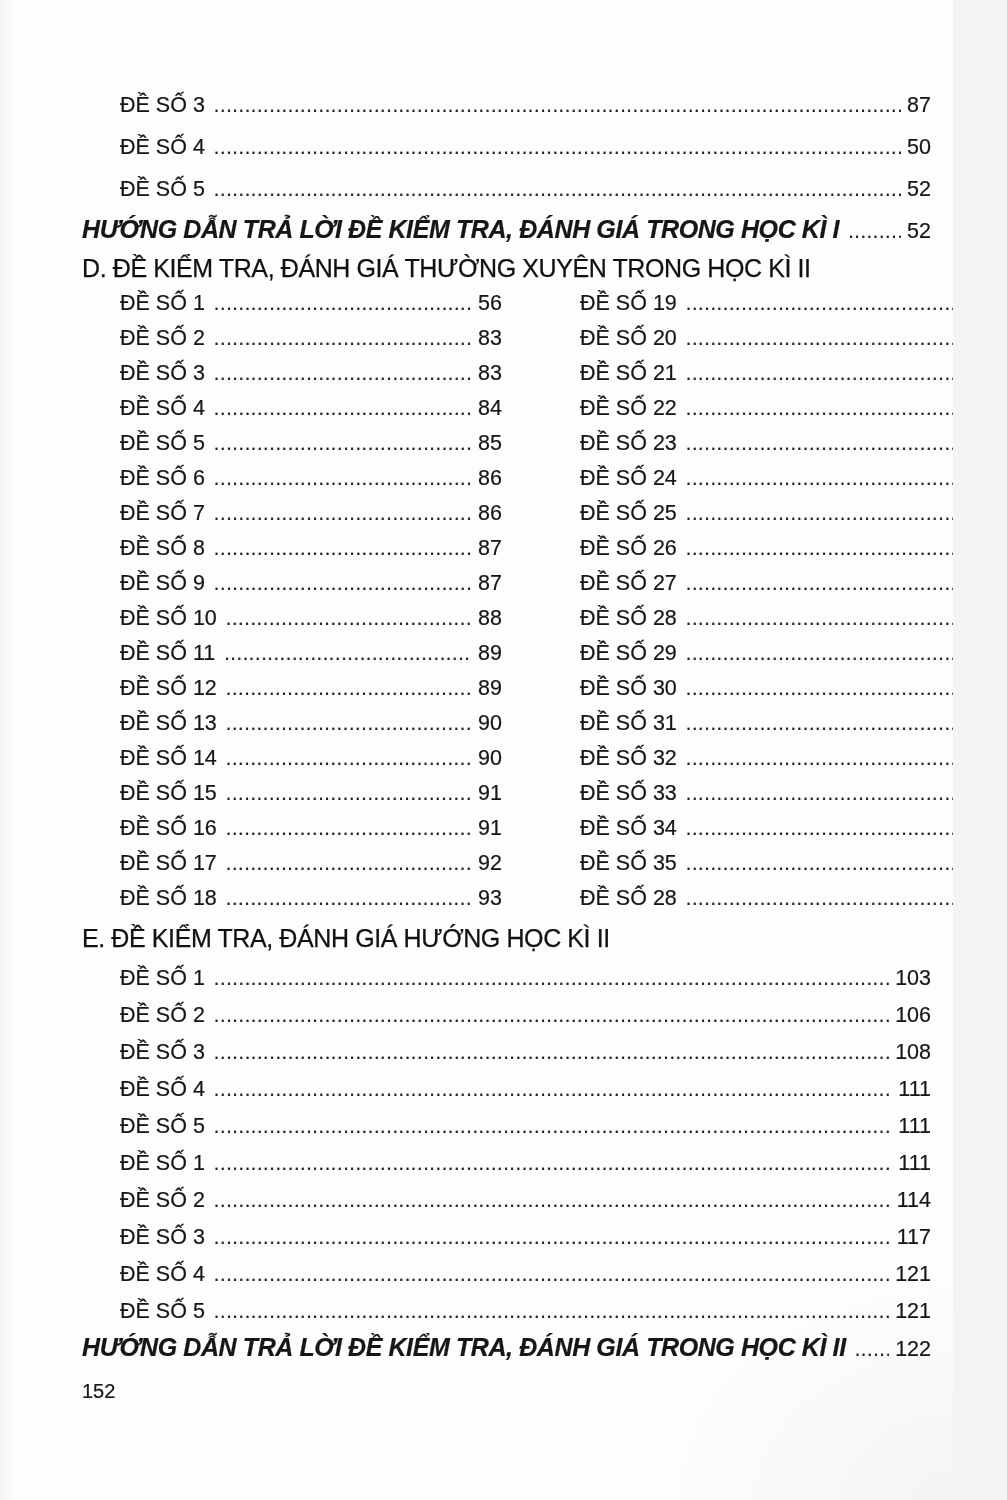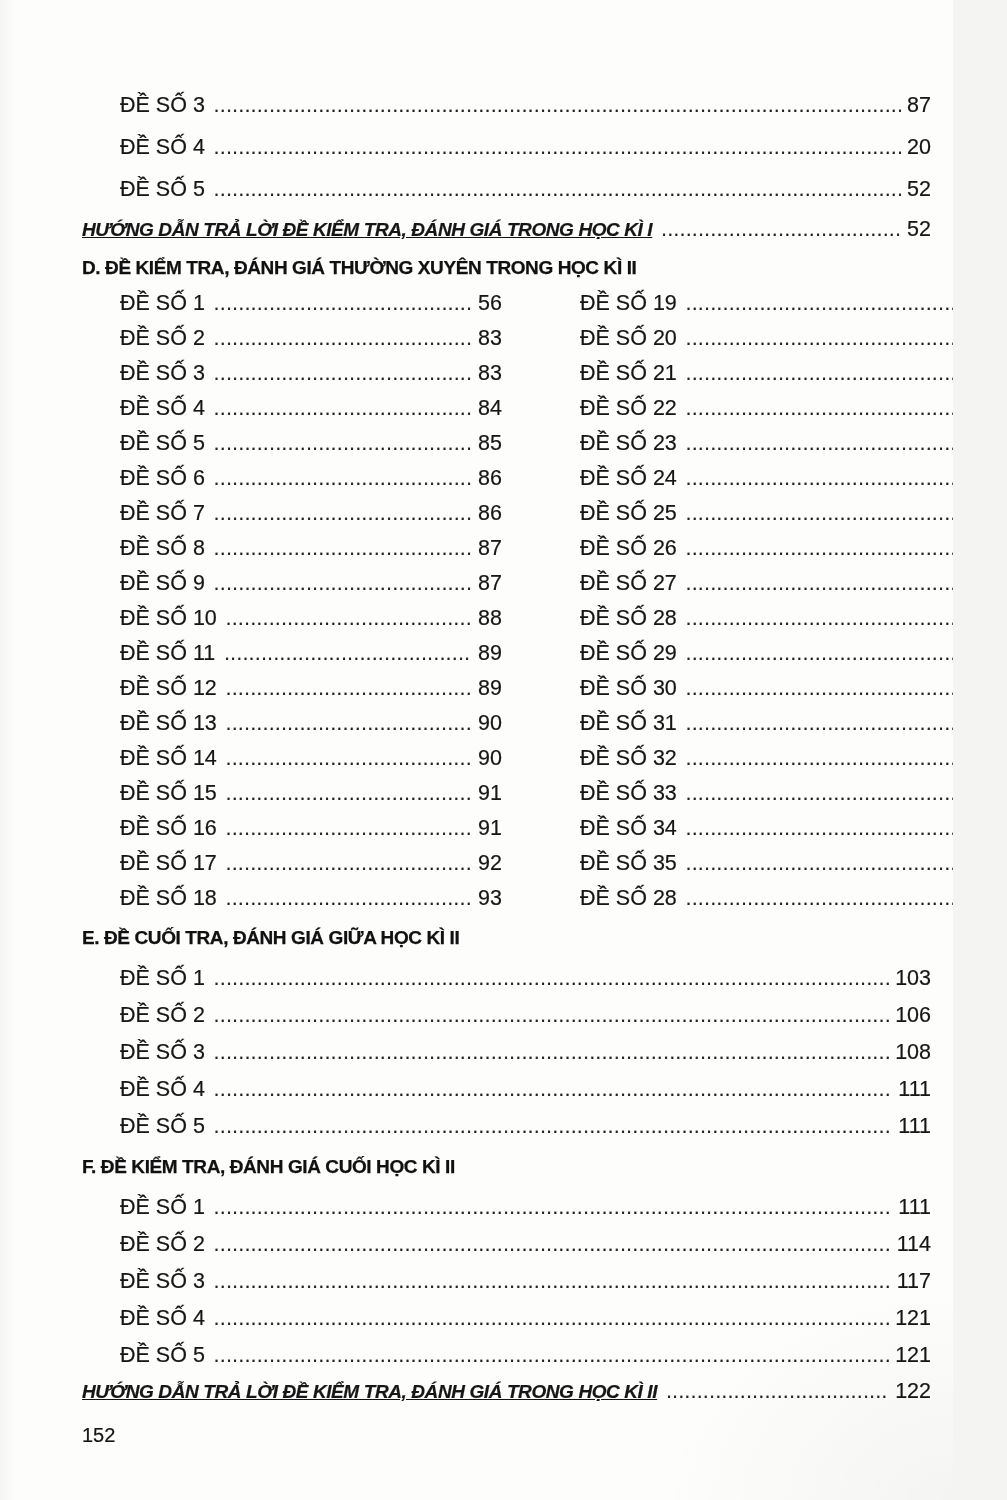--- a/index.html
+++ b/index.html
@@ -52,33 +52,32 @@
   
   .answer-row {
     height: 34px;
     line-height: 34px;
     margin-top: 2px;
     margin-bottom: 6px;
   }
   .answer-row .label {
     font-weight: 700;
     font-style: italic;
-    font-size: 19px;
+    font-size: 25px;
     letter-spacing: -0.4px;
-    text-decoration: underline;
     -webkit-text-stroke: 0.2px #111;
   }
   .answer-row .pageno { font-size: 21.5px; }
   .answer-row.second { margin-top: 0; margin-bottom: 0; }
 
   
   h2.section-heading {
     margin: 0 0 2px 0;
-    font-size: 19px;
-    font-weight: 700;
+    font-size: 25px;
+    font-weight: 400;
     line-height: 32px;
     height: 32px;
     letter-spacing: -0.4px;
     color: #111;
     -webkit-text-stroke: 0.25px #111;
   }
   h2.section-heading.spaced { margin-top: 6px; margin-bottom: 6px; }
 
   
   .two-col {
@@ -109,21 +108,21 @@
 
       <div class="toc-row">
         <span class="label">ĐỀ SỐ 3</span>
         <span class="dots">............................................................................................................................................................................................................................................................................................................</span>
         <span class="pageno">87</span>
       </div>
 
       <div class="toc-row">
         <span class="label">ĐỀ SỐ 4</span>
         <span class="dots">............................................................................................................................................................................................................................................................................................................</span>
-        <span class="pageno">20</span>
+        <span class="pageno">50</span>
       </div>
 
       <div class="toc-row">
         <span class="label">ĐỀ SỐ 5</span>
         <span class="dots">............................................................................................................................................................................................................................................................................................................</span>
         <span class="pageno">52</span>
       </div>
     </section>
 
   <div class="toc-row answer-row">
@@ -349,21 +348,21 @@
         </div>
 
         <div class="toc-row">
           <span class="label">ĐỀ SỐ 28</span>
           <span class="dots">............................................................................................................................................................................................................................................................................................................</span>
 
         </div>
       </div>
   </div>
 
-  <h2 class="section-heading spaced">E. ĐỀ CUỐI TRA, ĐÁNH GIÁ GIỮA HỌC KÌ II</h2>
+  <h2 class="section-heading spaced">E. ĐỀ KIỂM TRA, ĐÁNH GIÁ HƯỚNG HỌC KÌ II</h2>
   <section class="entry-block indented">
 
       <div class="toc-row">
         <span class="label">ĐỀ SỐ 1</span>
         <span class="dots">............................................................................................................................................................................................................................................................................................................</span>
         <span class="pageno">103</span>
       </div>
 
       <div class="toc-row">
         <span class="label">ĐỀ SỐ 2</span>
@@ -383,21 +382,20 @@
         <span class="pageno">111</span>
       </div>
 
       <div class="toc-row">
         <span class="label">ĐỀ SỐ 5</span>
         <span class="dots">............................................................................................................................................................................................................................................................................................................</span>
         <span class="pageno">111</span>
       </div>
     </section>
 
-  <h2 class="section-heading spaced">F. ĐỀ KIỂM TRA, ĐÁNH GIÁ CUỐI HỌC KÌ II</h2>
   <section class="entry-block indented">
 
       <div class="toc-row">
         <span class="label">ĐỀ SỐ 1</span>
         <span class="dots">............................................................................................................................................................................................................................................................................................................</span>
         <span class="pageno">111</span>
       </div>
 
       <div class="toc-row">
         <span class="label">ĐỀ SỐ 2</span>

